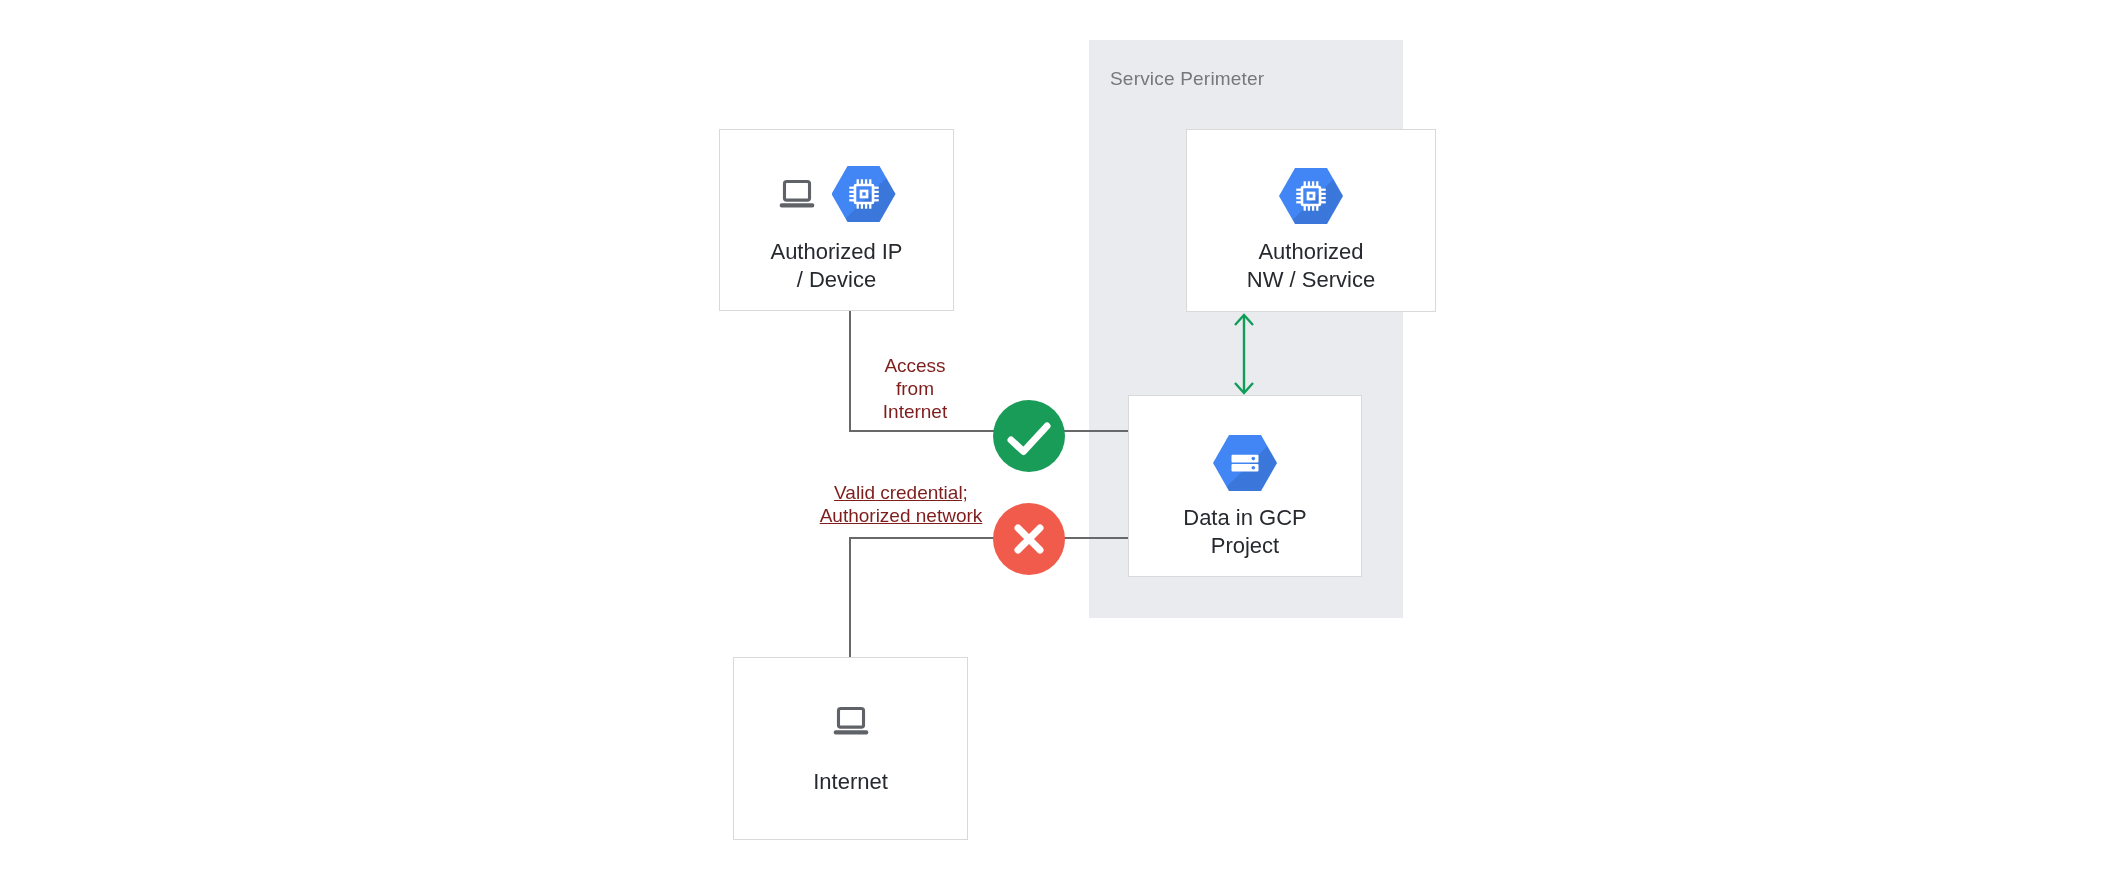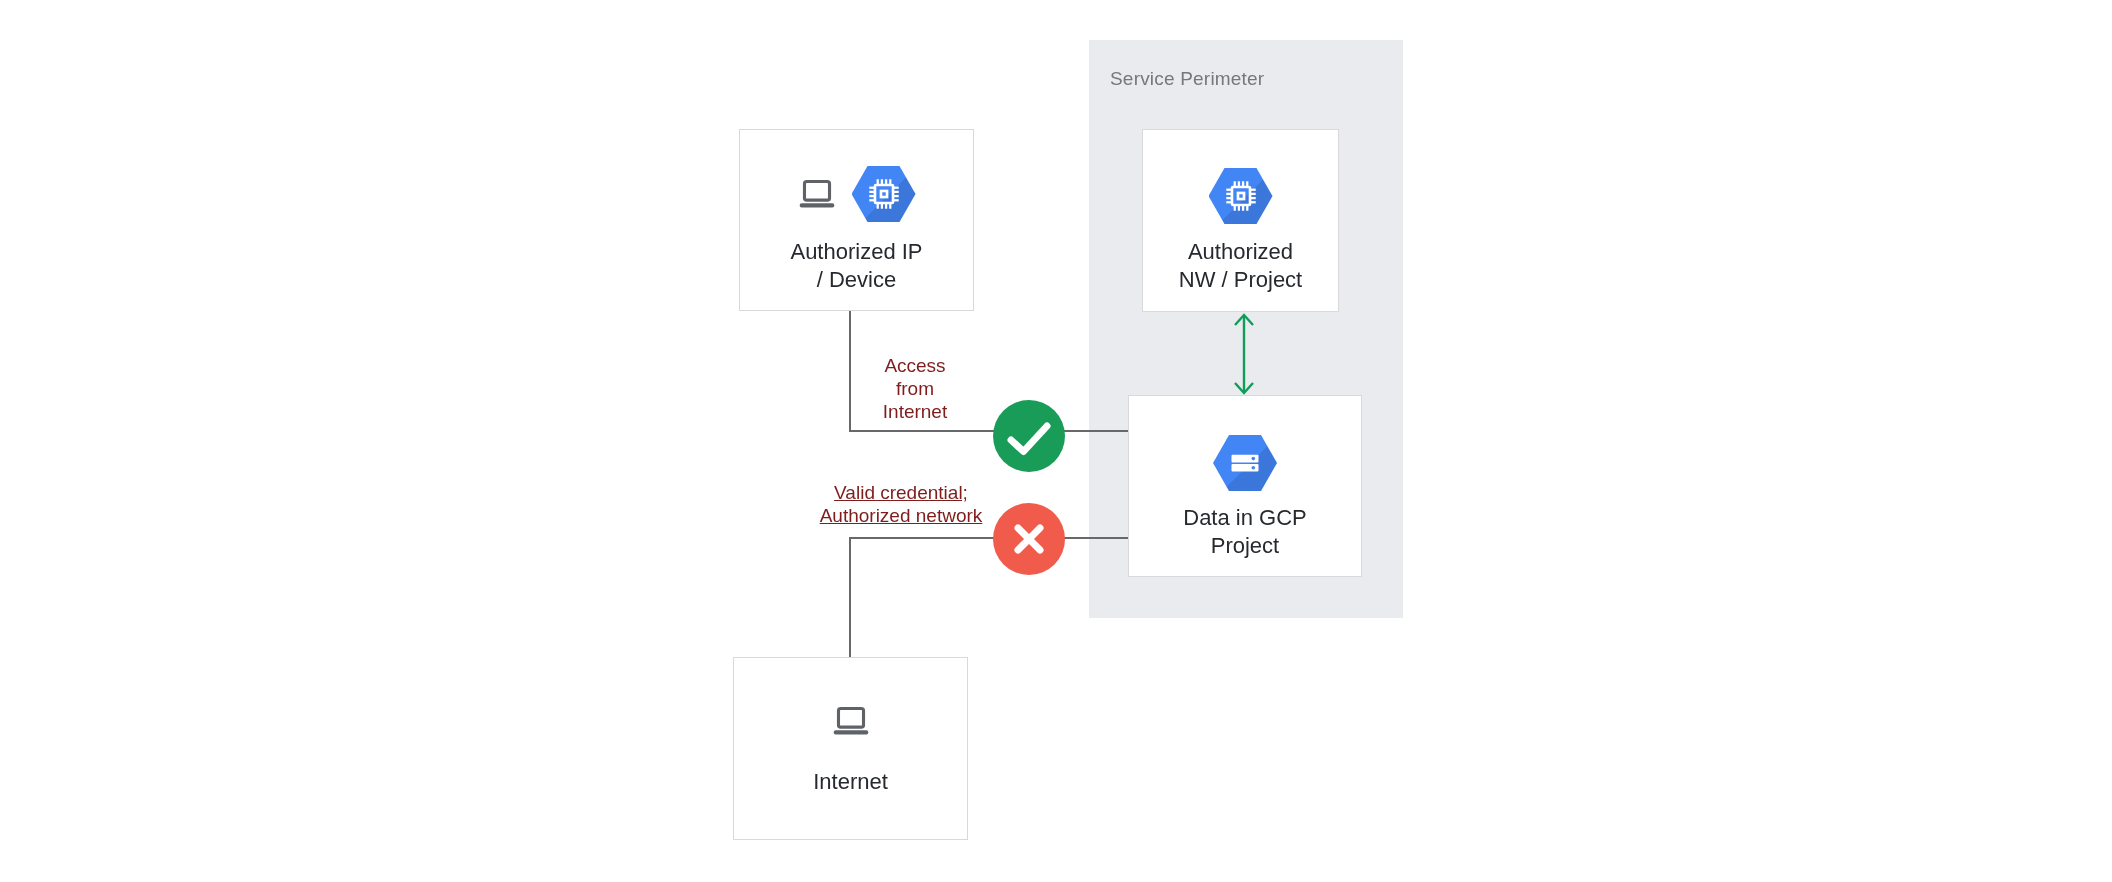--- a/index.html
+++ b/index.html
@@ -79,22 +79,22 @@
   .edge-label {
     position: absolute;
     text-align: center;
     font-size: 19px;
     line-height: 23px;
     color: #7f1d1d;
   }
   .dbl-arrow { position: absolute; left: 1230px; top: 312px; }
 
   
-  .node-auth-ip   { left: 739px;  top: 129px; width: 235px; height: 182px; }
-  .node-auth-nw   { left: 1142px; top: 129px; width: 197px; height: 183px; }
+  .node-auth-ip   { left: 719px;  top: 129px; width: 235px; height: 182px; }
+  .node-auth-nw   { left: 1186px; top: 129px; width: 250px; height: 183px; }
   .node-data-gcp  { left: 1128px; top: 395px; width: 234px; height: 182px; padding-left: 12px; }
   .node-internet  { left: 733px;  top: 657px; width: 235px; height: 183px; }
 </style>
 </head>
 <body>
 
 <div class="canvas">
 
   <div class="perimeter">
     <div class="perimeter-label">Service Perimeter</div>
@@ -172,21 +172,21 @@
               <rect x="30.5" y="21.0" width="5" height="2.4"></rect>
               <rect x="30.5" y="25.4" width="5" height="2.4"></rect>
           </g>
           <rect x="10.5" y="10.5" width="19" height="19" rx="1.2" fill="none" stroke="#ffffff" stroke-width="2.8"></rect>
           <rect x="16.8" y="16.8" width="6.4" height="6.4" fill="none" stroke="#ffffff" stroke-width="2.8"></rect>
         </svg>
       </div>
     </div>
     <div class="node-title">
       <div>Authorized</div>
-      <div>NW / Project</div>
+      <div>NW / Service</div>
     </div>
   </div>
 
   <div class="node node-data-gcp">
     <div class="icon-row" style="top:39px;">
       <div class="hex">
         <svg width="40" height="40" viewBox="0 0 40 40">
           <rect x="6.5" y="11.8" width="27" height="7.6" rx="1" fill="#ffffff"></rect>
           <circle cx="28.3" cy="15.6" r="1.8" fill="#4285f4"></circle>
           <rect x="6.5" y="21.0" width="27" height="7.6" rx="1" fill="#ffffff"></rect>

